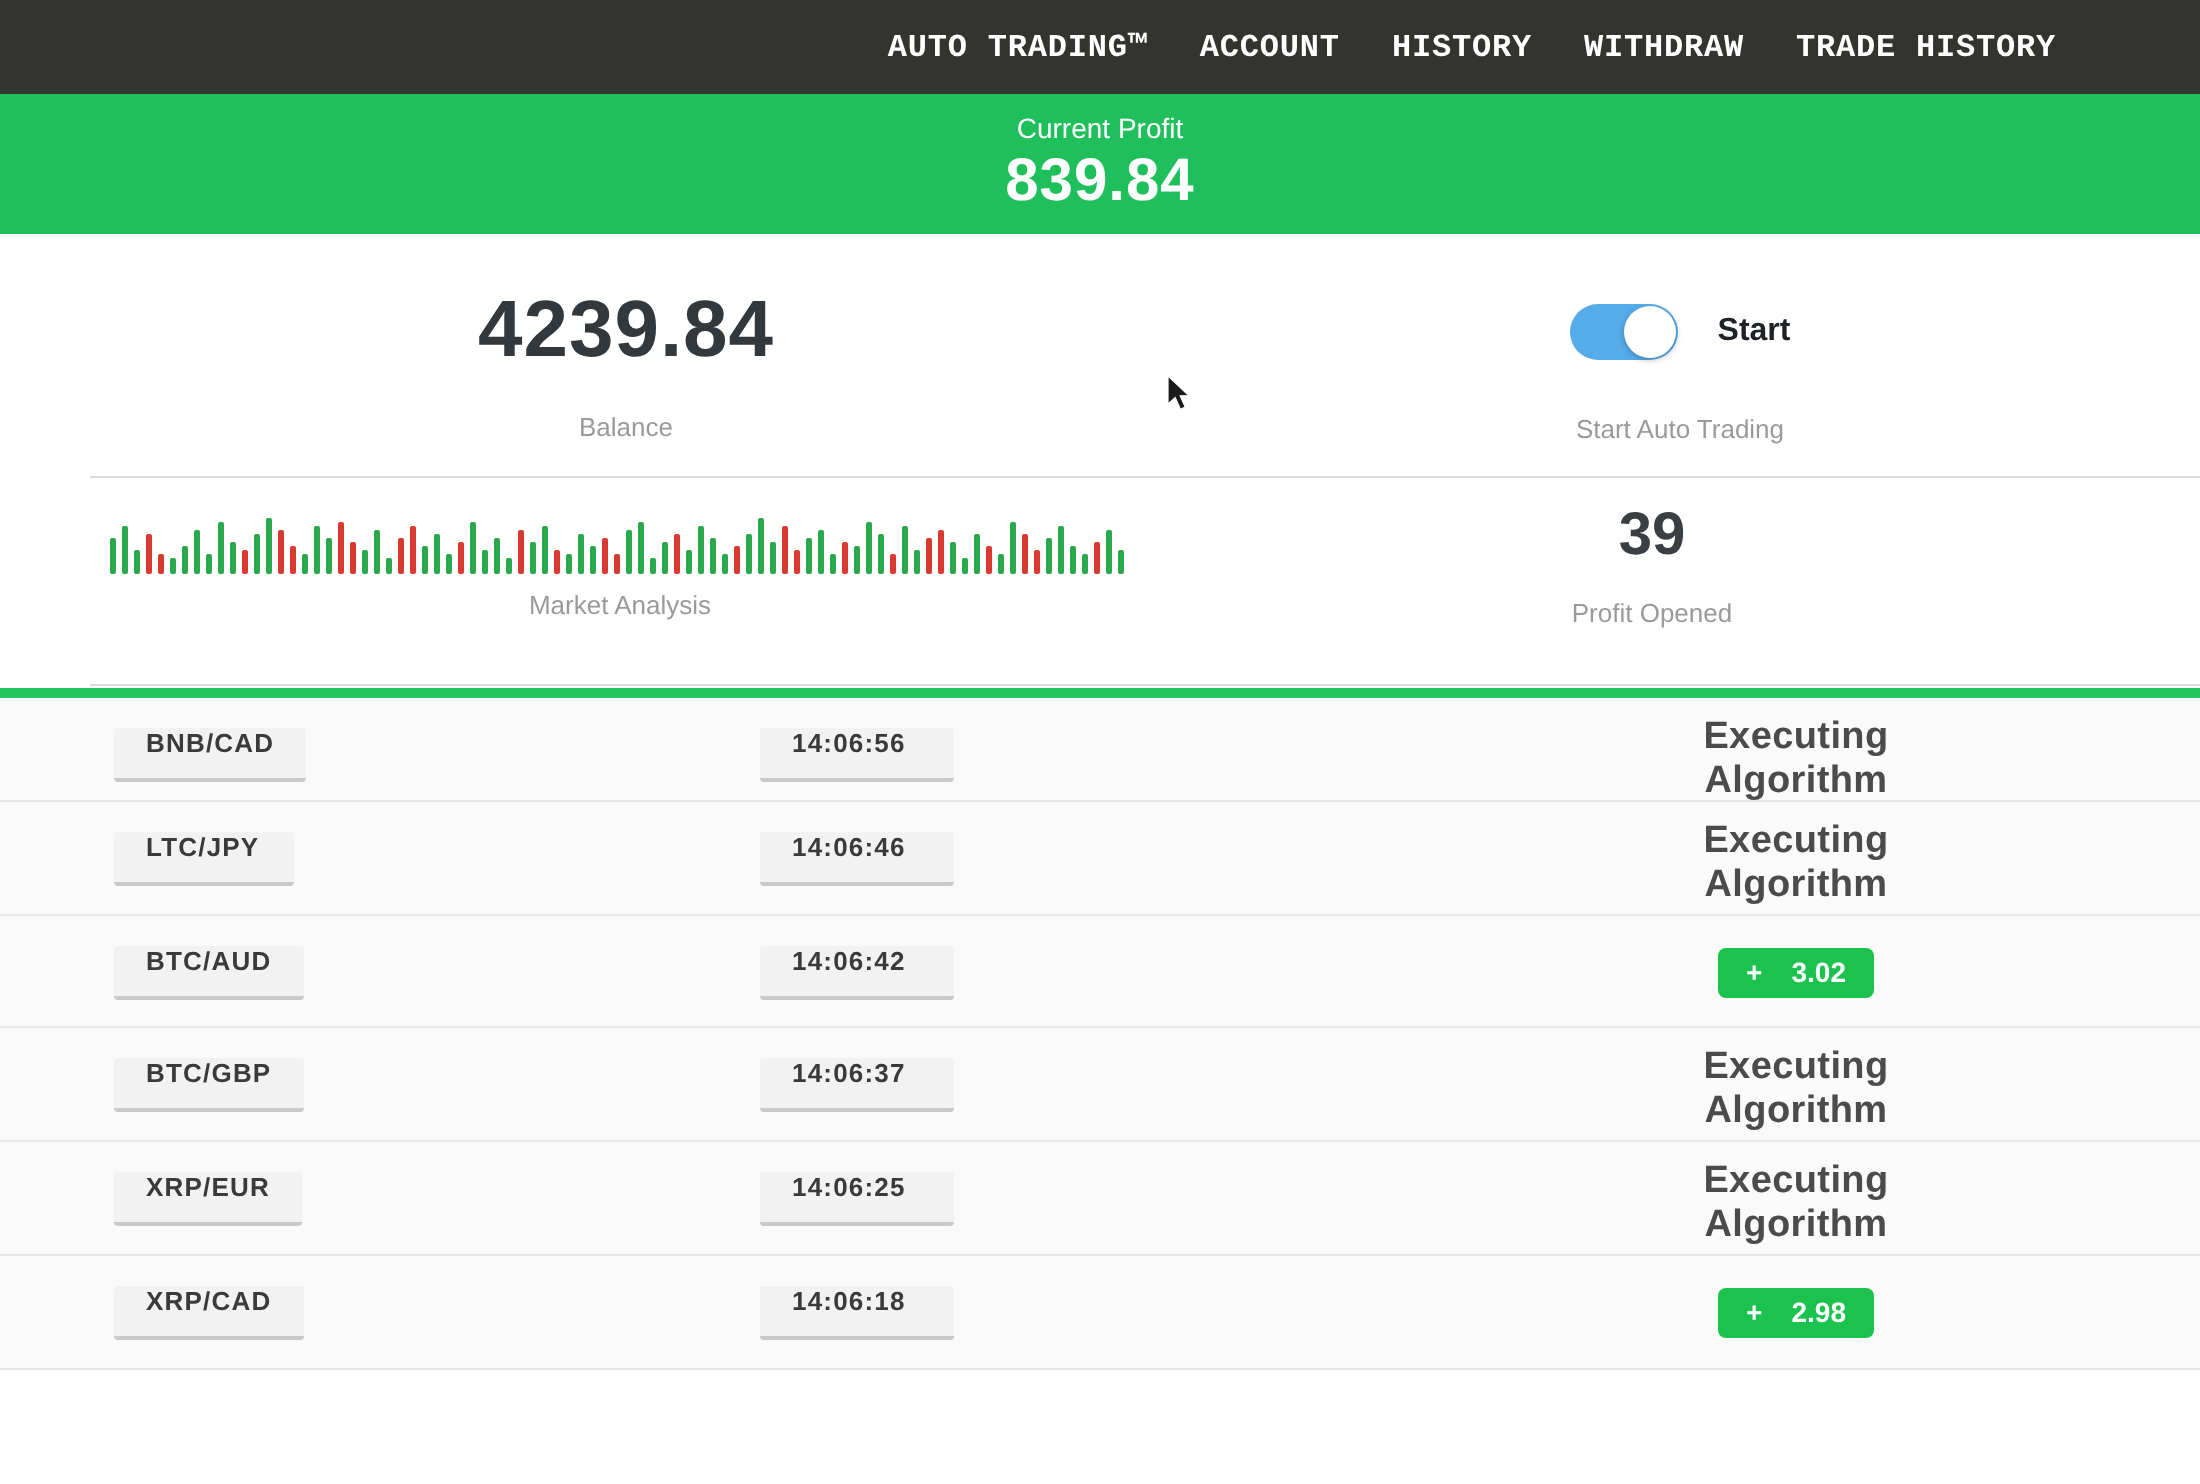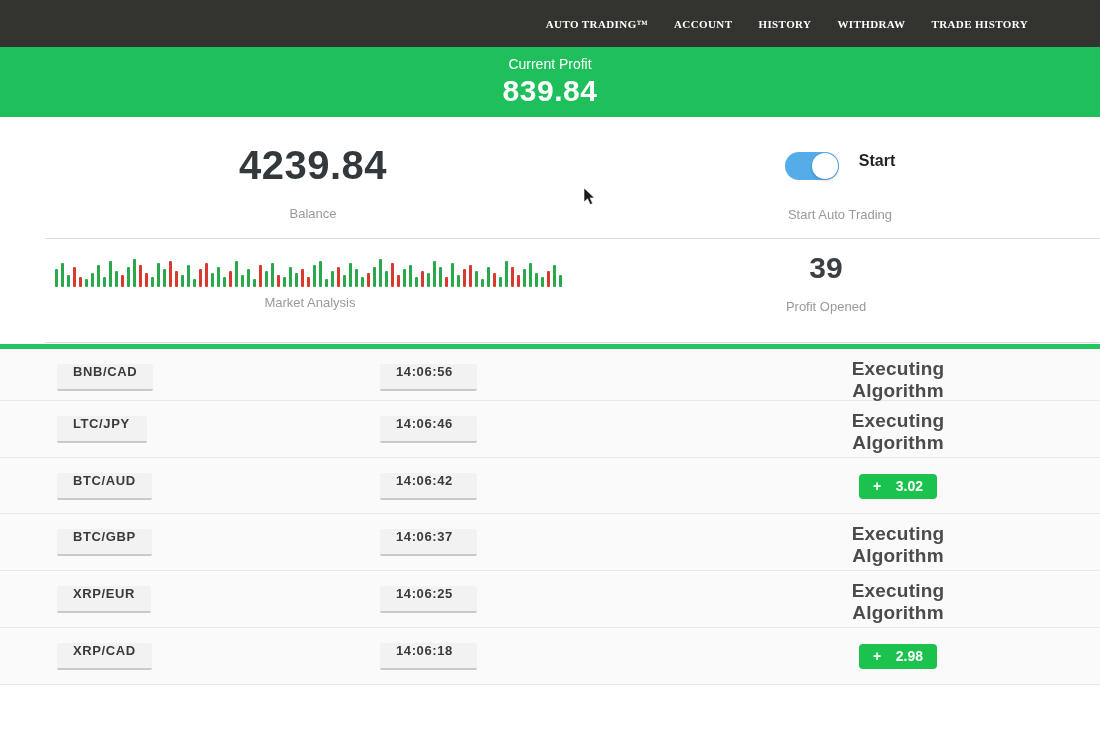--- a/index.html
+++ b/index.html
@@ -11,42 +11,42 @@
   }
 
   
   .navbar {
     position:absolute; left:0; top:0; width:1100px; height:47px;
     background:#333430; display:flex; align-items:center; justify-content:flex-end;
     gap:26px; padding-right:72px;
   }
   .nav-item {
     background:none; border:none; color:#ffffff; font-weight:700;
-    font-size:11px; letter-spacing:.4px; cursor:pointer;
-    font-family:Liberation Serif, serif;
+    font-size:16px; letter-spacing:.4px; cursor:pointer;
+    font-family:Liberation Mono, monospace;
   }
 
   
   .banner {
     position:absolute; left:0; top:47px; width:1100px; height:70px;
     background:#1fc05c; color:#ffffff; display:flex; flex-direction:column;
     align-items:center; justify-content:center; gap:2px;
   }
   .banner-label { font-size:14px; font-weight:400; }
   .banner-value { font-size:30px; font-weight:700; letter-spacing:.5px; }
 
   
   .sec1 { position:absolute; left:0; top:117px; width:904px; height:121px; background:#fff; }
   .balance-block { position:absolute; left:163px; top:26px; width:300px; text-align:center; }
   .balance-value { font-size:40px; font-weight:700; color:#33383d; letter-spacing:.5px; }
   .caption { font-size:13px; color:#9a9a9a; }
   .balance-block .caption { margin-top:18px; }
 
   .toggle-block { position:absolute; left:740px; top:0; width:200px; height:121px; }
-  .toggle-row { position:absolute; left:0; top:35px; width:200px; display:flex; align-items:flex-start; gap:20px; justify-content:center; }
+  .toggle-row { position:absolute; left:0; top:35px; width:200px; display:flex; align-items:center; gap:20px; justify-content:center; }
   .switch {
     position:relative; width:54px; height:28px; border-radius:14px;
     background:#55ace9; border:none; cursor:pointer; flex:0 0 auto;
   }
   .switch .knob {
     position:absolute; right:1px; top:1px; width:26px; height:26px; border-radius:50%;
     background:#ffffff; box-shadow:0 1px 3px rgba(0,0,0,.25);
   }
   .toggle-label { font-size:16px; font-weight:700; color:#1e2226; }
   .toggle-block .caption { position:absolute; left:0; top:90px; width:200px; text-align:center; }

